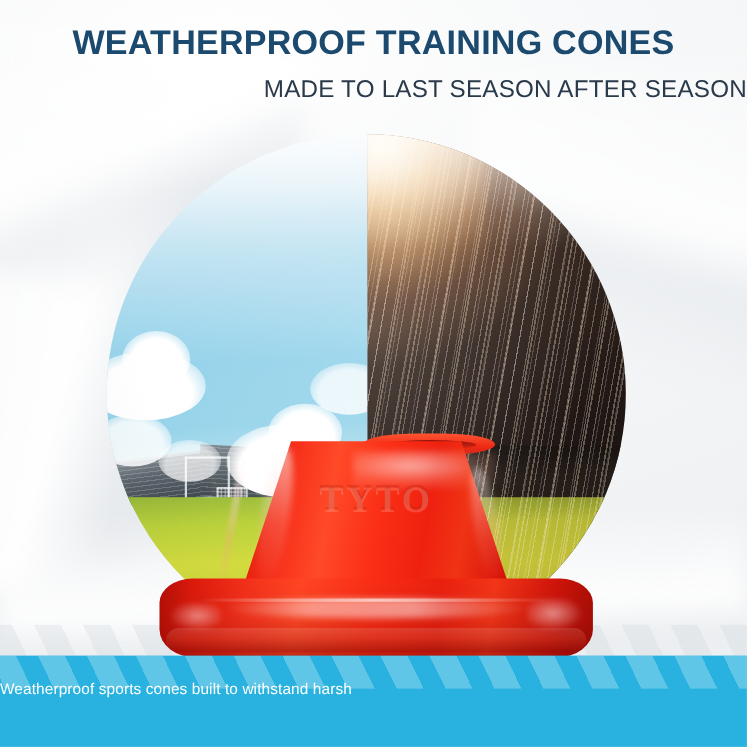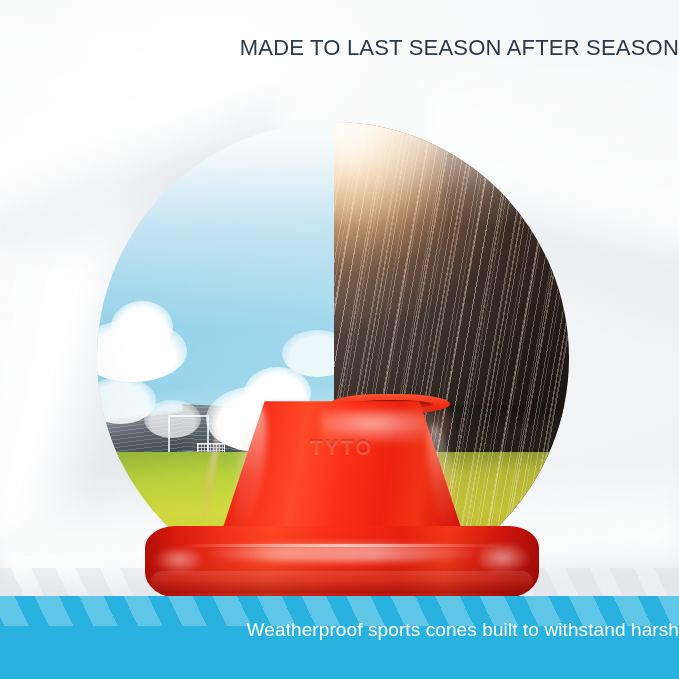--- a/index.html
+++ b/index.html
@@ -351,23 +351,24 @@
   
   .emboss {
     position:absolute;
     left:68px; top:38px;
     width:258px;
     text-align:center;
     z-index:3;
     pointer-events:none;
   }
   .emboss-1 {
-    font-size:20px; font-weight:bold; letter-spacing:2.5px;
+    font-size:33px; font-weight:bold; letter-spacing:2.5px;
     color:rgba(255,120,95,.17);
     text-shadow: 0 1px 0 rgba(255,190,170,.26), 0 -1px 0 rgba(120,6,2,.22);
+    font-family: Liberation Serif, serif;
   }
   .emboss-2 {
     margin-top:5px;
     font-size:25px; font-weight:bold; letter-spacing:2px;
     color:rgba(255,120,95,.15);
     text-shadow: 0 1px 0 rgba(255,190,170,.24), 0 -1px 0 rgba(120,6,2,.2);
   }
   .cone-shadow {
     position:absolute;
     left:18px; top:186px; width:358px; height:18px;
@@ -388,23 +389,23 @@
   .banner-stripes {
     position:absolute;
     left:-40px; top:0; width:760px; height:30px;
     background:repeating-linear-gradient(64deg,
        rgba(255,255,255,.26) 0 22px,
        rgba(255,255,255,0) 22px 40px);
   }
   .banner-text {
     position:absolute;
     left:0; right:0; top:21px;
-    text-align:right;
+    text-align:left;
     color:#ffffff;
-    font-size:19px;
+    font-size:14px;
     line-height:1.42;
     letter-spacing:.1px;
   }
   
   #ghost-stripes {
     position:absolute;
     left:0; right:0; bottom:83px;
     height:28px;
     z-index:5;
     background:repeating-linear-gradient(64deg,
@@ -417,20 +418,21 @@
 <body>
 
 <div id="stage">
 
   <div class="fold fold-a"></div>
   <div class="fold fold-b"></div>
   <div class="fold fold-c"></div>
   <div class="fold fold-d"></div>
 
   <div class="headings">
+    <div class="title">WEATHERPROOF TRAINING CONES</div>
     <div class="subtitle">MADE TO LAST SEASON AFTER SEASON</div>
   </div>
 
   <div id="scene">
 
     <div class="half-sun">
       <div class="sun-trees"></div>
       <div class="stand">
         <div class="stand-rows"></div>
       </div>

